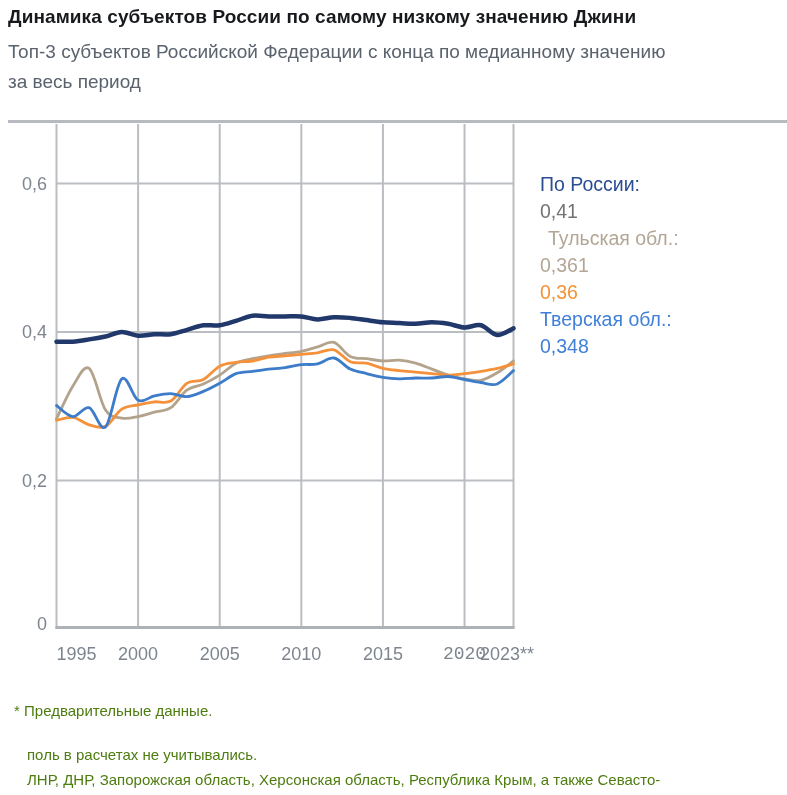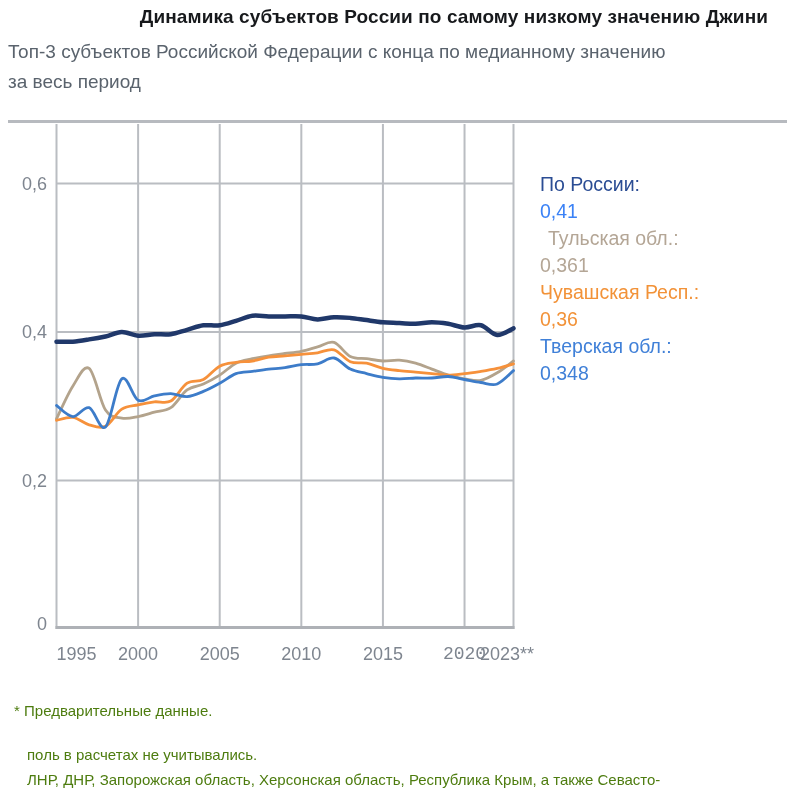--- a/index.html
+++ b/index.html
@@ -1,20 +1,20 @@
 <!DOCTYPE html>
 <html><head>
 <meta charset="utf-8">
 <style>
   html,body{margin:0;padding:0;background:#ffffff;}
   body{width:787px;height:795px;position:relative;overflow:hidden;
        font-family:"Liberation Sans","DejaVu Sans",sans-serif;}
   .page{position:absolute;inset:0;background:#fff;}
   .title{position:absolute;left:8px;top:6px;width:760px;
-         font-size:19px;font-weight:bold;color:#17191c;letter-spacing:0.1px;text-align:right;}
+         font-size:19px;font-weight:bold;color:#17191c;letter-spacing:0.1px;}
   .subtitle{position:absolute;left:8px;top:37px;width:760px;
             font-size:19px;color:#5a636d;line-height:30px;}
   .divider{position:absolute;left:8px;top:120px;width:779px;height:3px;background:#b7babf;}
   .chart-wrap{position:absolute;left:0;top:122px;width:787px;height:507px;}
   .chart-wrap svg{position:absolute;left:0;top:0;}
   .ytick{position:absolute;width:40px;text-align:right;font-size:18px;color:#7e858f;
          line-height:20px;}
   .xtick{position:absolute;font-size:18px;color:#7e858f;line-height:20px;white-space:nowrap;}
   .legend{position:absolute;left:540px;top:171px;width:240px;}
   .legend-entry{font-size:19.5px;line-height:27px;}
@@ -67,28 +67,27 @@
         <div class="xtick" style="left: 301.321px; transform: translateX(-50%); top: 522px;">2010</div>
         <div class="xtick" style="left: 382.929px; transform: translateX(-50%); top: 522px;">2015</div>
         <div class="xtick" style="left: 464.536px; transform: translateX(-50%); top: 522px; font-family: Liberation Mono, monospace;">2020</div>
         <div class="xtick" style="left: 480px; top: 522px;">2023**</div>
       </div>
   </div>
 
   <div class="legend">
     <div class="legend-entry">
       <div style="color: rgb(43, 77, 148);">По России:</div>
-      <div style="color: #3b82f6;">0,41</div>
+      <div style="color: #737373;">0,41</div>
     </div>
     <div class="legend-entry">
       <div style="color: rgb(180, 166, 150); margin-left: 8px;">Тульская обл.:</div>
       <div style="color: rgb(180, 166, 150);">0,361</div>
     </div>
     <div class="legend-entry">
-      <div style="color: rgb(242, 146, 56);">Чувашская Респ.:</div>
       <div style="color: rgb(242, 146, 56);">0,36</div>
     </div>
     <div class="legend-entry">
       <div style="color: rgb(64, 128, 216);">Тверская обл.:</div>
       <div style="color: rgb(64, 128, 216);">0,348</div>
     </div>
   </div>
 
   <div class="footnotes">
     <div class="footnote-star">* Предварительные данные.</div>

